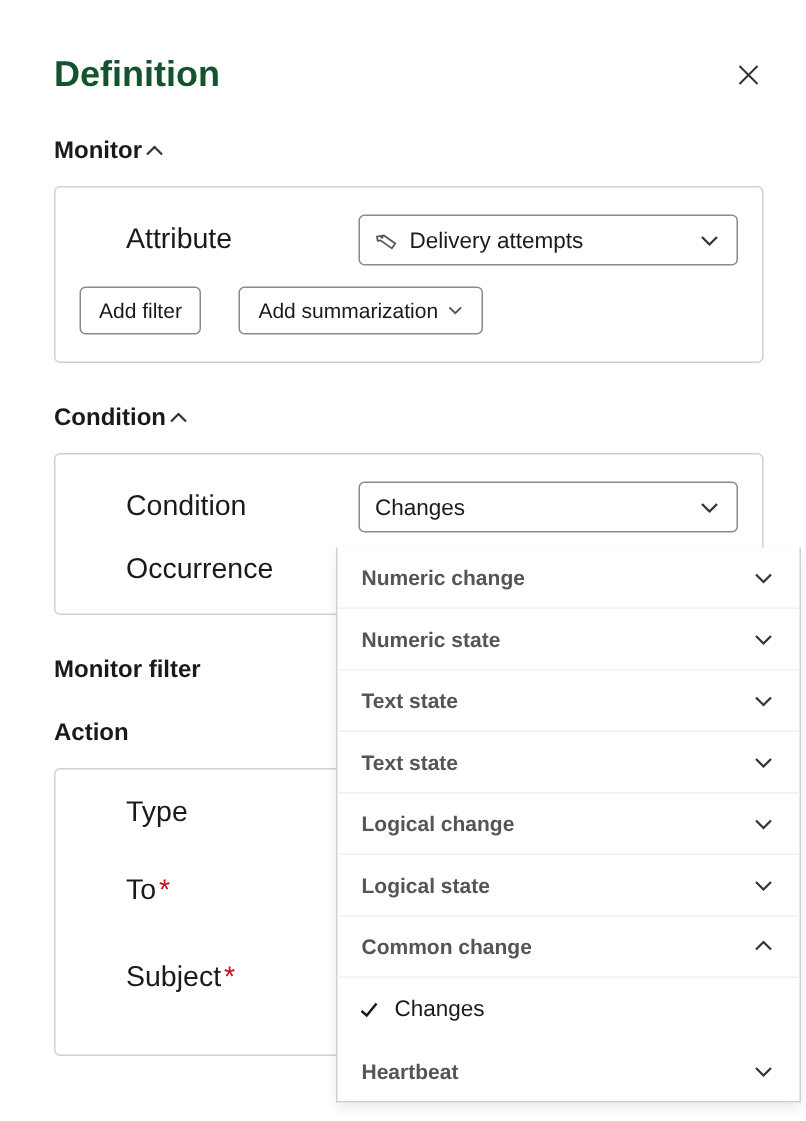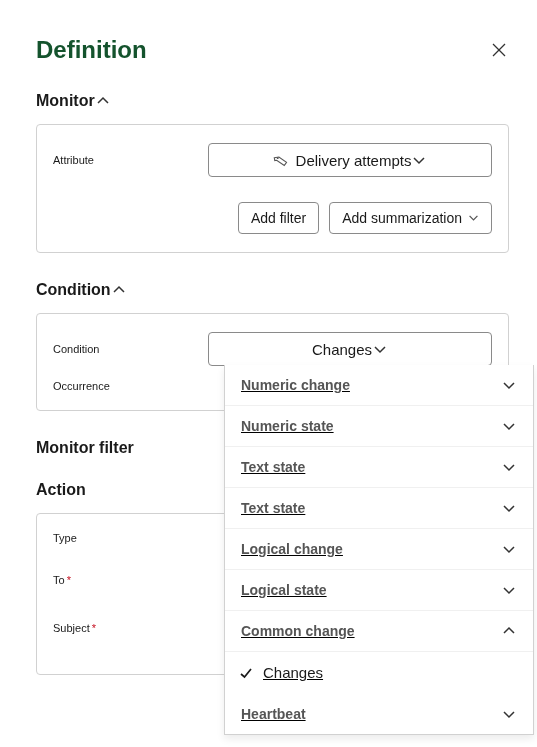--- a/index.html
+++ b/index.html
@@ -67,57 +67,57 @@
     .form-row {
       display: flex;
       align-items: center;
       margin-bottom: 14px;
     }
     .form-row:last-child {
       margin-bottom: 0;
     }
     .form-label {
       width: 155px;
-      font-size: 11px;
+      font-size: 19px;
       color: #1a1a1a;
       flex-shrink: 0;
+      margin-left: 31px;
     }
     .form-label .req {
       color: #c50f1f;
       margin-left: 2px;
     }
     .select-input {
       flex: 1;
       border: 1px solid #8a8a8a;
       border-radius: 4px;
       height: 34px;
       display: flex;
       align-items: center;
       padding: 16px 10px;
       cursor: pointer;
       background: #fff;
       font-size: 15px;
       color: #1a1a1a;
-      justify-content: center;
+      justify-content: space-between;
     }
     .select-input .left {
       display: flex;
       align-items: center;
       gap: 8px;
     }
     .tag-icon {
       color: #555;
       display: flex;
       align-items: center;
     }
     .button-row {
       display: flex;
-      justify-content: flex-end;
-      gap: 10px;
-      margin-top: 25px;
+      gap: 25px;
+      margin-top: 14px;
     }
     .btn {
       border: 1px solid #8a8a8a;
       border-radius: 4px;
       background: #fff;
       height: 32px;
       padding: 0 12px;
       font-size: 14px;
       color: #1a1a1a;
       cursor: pointer;
@@ -131,21 +131,20 @@
     .dropdown {
       position: absolute;
       left: 224px;
       top: 365px;
       width: 310px;
       background: #fff;
       border: 1px solid #d1d1d1;
       border-top: none;
       box-shadow: 0 4px 8px rgba(0,0,0,0.08);
       z-index: 10;
-      text-decoration: underline;
     }
     .dd-group {
       height: 41px;
       display: flex;
       align-items: center;
       justify-content: space-between;
       padding: 0 16px;
       font-size: 14px;
       font-weight: 600;
       color: #555;

